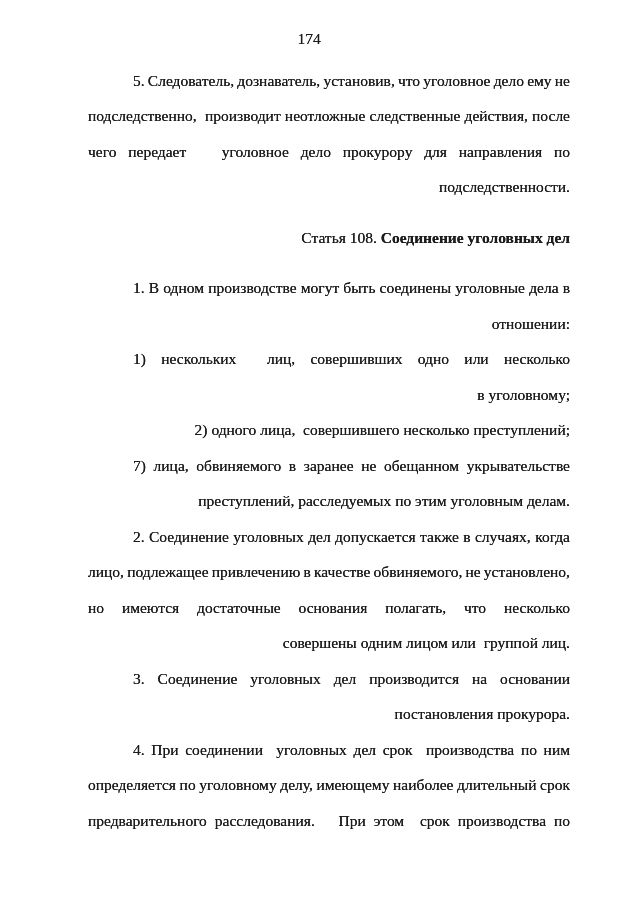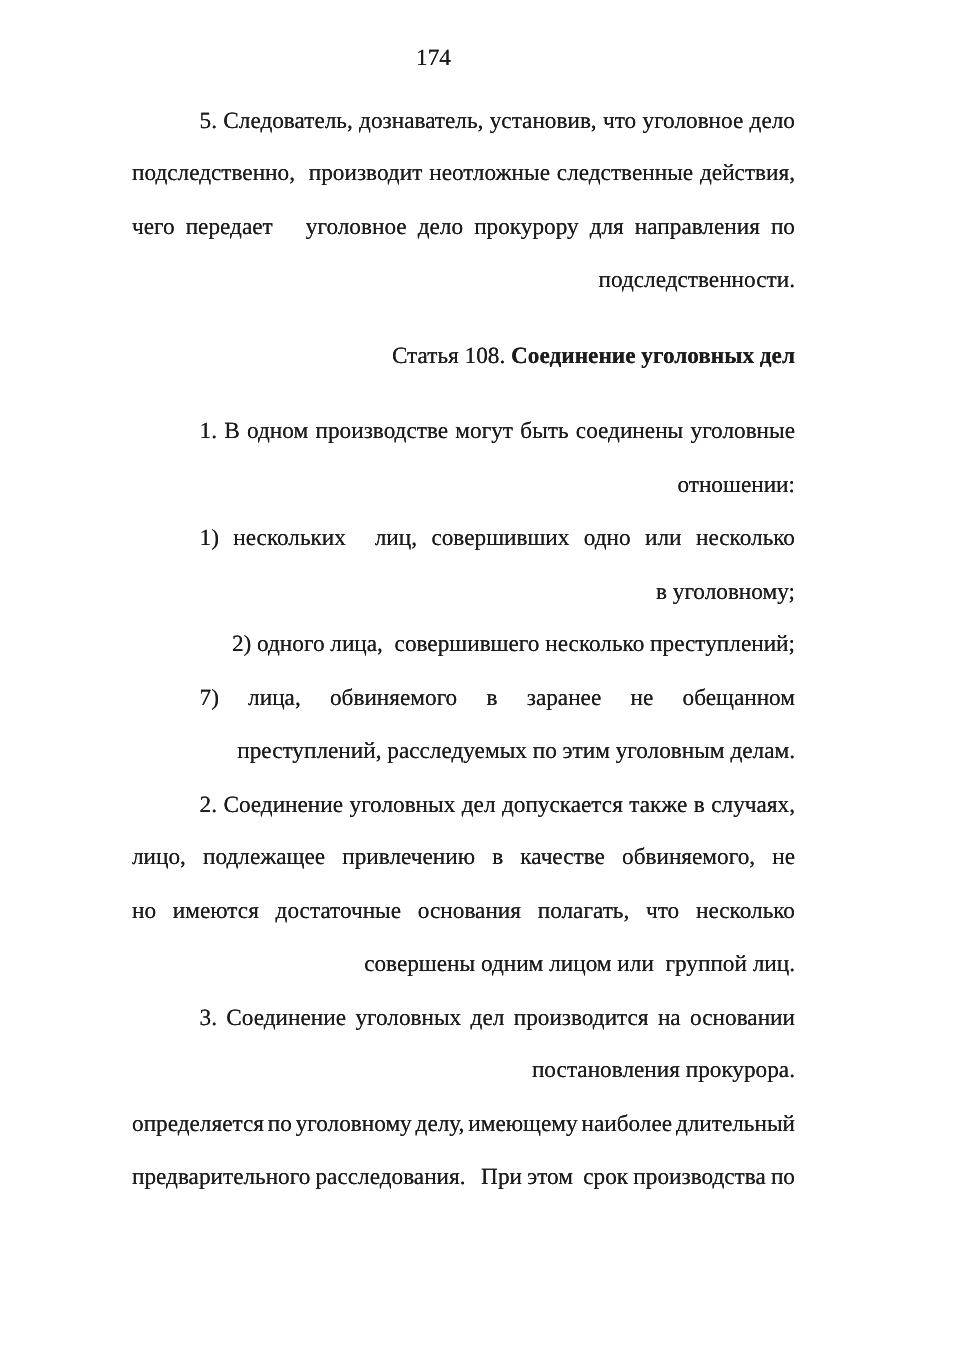--- a/index.html
+++ b/index.html
@@ -5,21 +5,21 @@
   html, body {
     margin: 0;
     padding: 0;
     background: #ffffff;
   }
   .page {
     position: relative;
     width: 640px;
     height: 900px;
     box-sizing: border-box;
-    padding: 21px 110px 0 88px;
+    padding: 21px 70px 0 88px;
     background: #ffffff;
     font-family: "Liberation Serif", "DejaVu Serif", serif;
     color: #1c1c1c;
     overflow: hidden;
     text-shadow: 0 0 0.4px currentColor;
   }
   .page-number {
     text-align: center;
     transform: translateX(-20px);
     font-size: 15.5px;
@@ -85,17 +85,18 @@
     <div class="line just">но имеются достаточные основания полагать, что несколько преступлений</div>
     <div class="line">совершены одним лицом или&nbsp; группой лиц.</div>
   </section>
 
   <section class="para">
     <div class="line just indent">3. Соединение уголовных дел производится на основании</div>
     <div class="line">постановления прокурора.</div>
   </section>
 
   <section class="para">
+    <div class="line just indent">4. При соединении&nbsp; уголовных дел срок&nbsp; производства по ним</div>
     <div class="line just">определяется по уголовному делу, имеющему наиболее длительный срок</div>
     <div class="line just">предварительного расследования.&nbsp;&nbsp; При этом&nbsp; срок производства по</div>
   </section>
 
 </div>
 
 </body></html>

